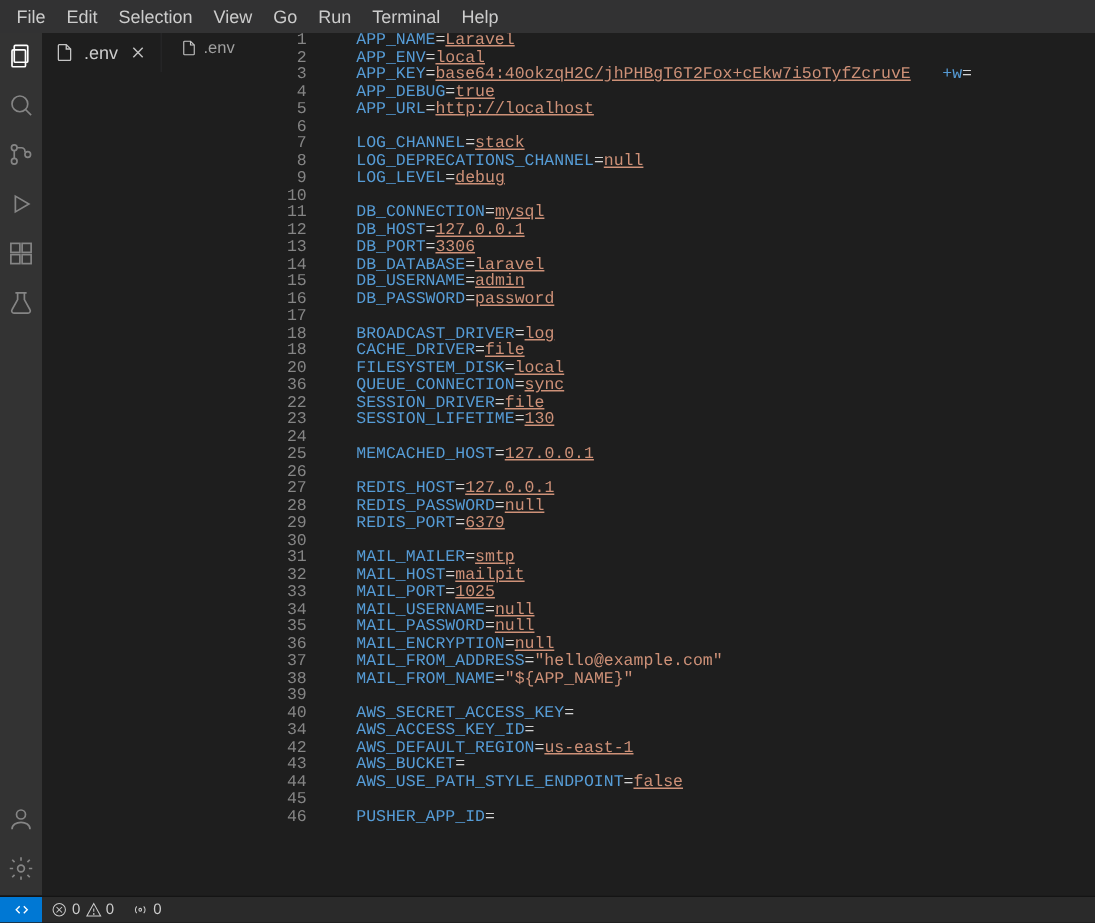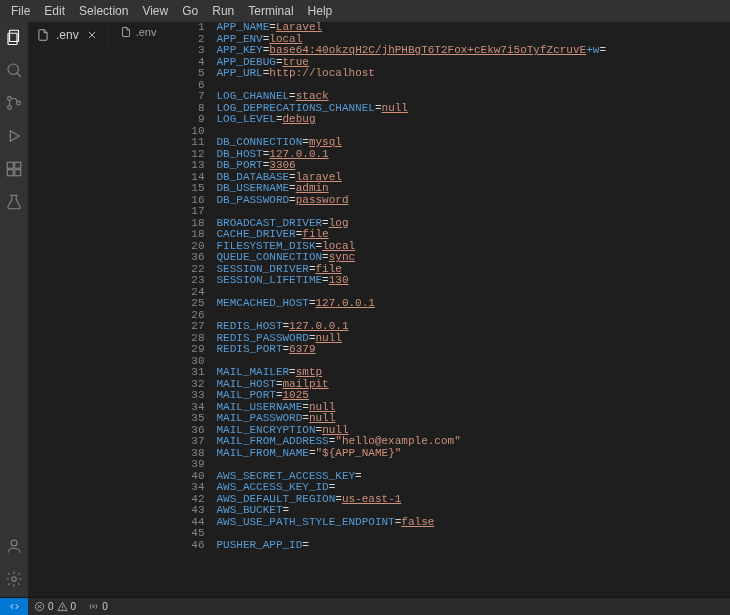--- a/index.html
+++ b/index.html
@@ -97,23 +97,23 @@
   color: #858585;
   padding-right: 12px;
   flex-shrink: 0;
 }
 .gutter .ln { height: 11.5px; line-height: 11.5px; }
 .code {
   flex: 1;
   color: #d4d4d4;
 }
 .code .line { height: 11.5px; line-height: 11.5px; white-space: pre; }
-.tok-key { color: #569cd6; }
+.tok-key { color: #569cd6; margin-left: 21px; }
 .tok-val { color: #ce9178; text-decoration: underline; }
-.tok-url { color: #ce9178; }
+.tok-url { color: #ce9178; text-decoration: underline; }
 .tok-str { color: #ce9178; }
 .tok-eq { color: #d4d4d4; }
 
 .statusbar {
   height: 18px;
   background: #2a2a2a;
   display: flex;
   align-items: center;
   font-size: 10px;
   color: #ccc;

